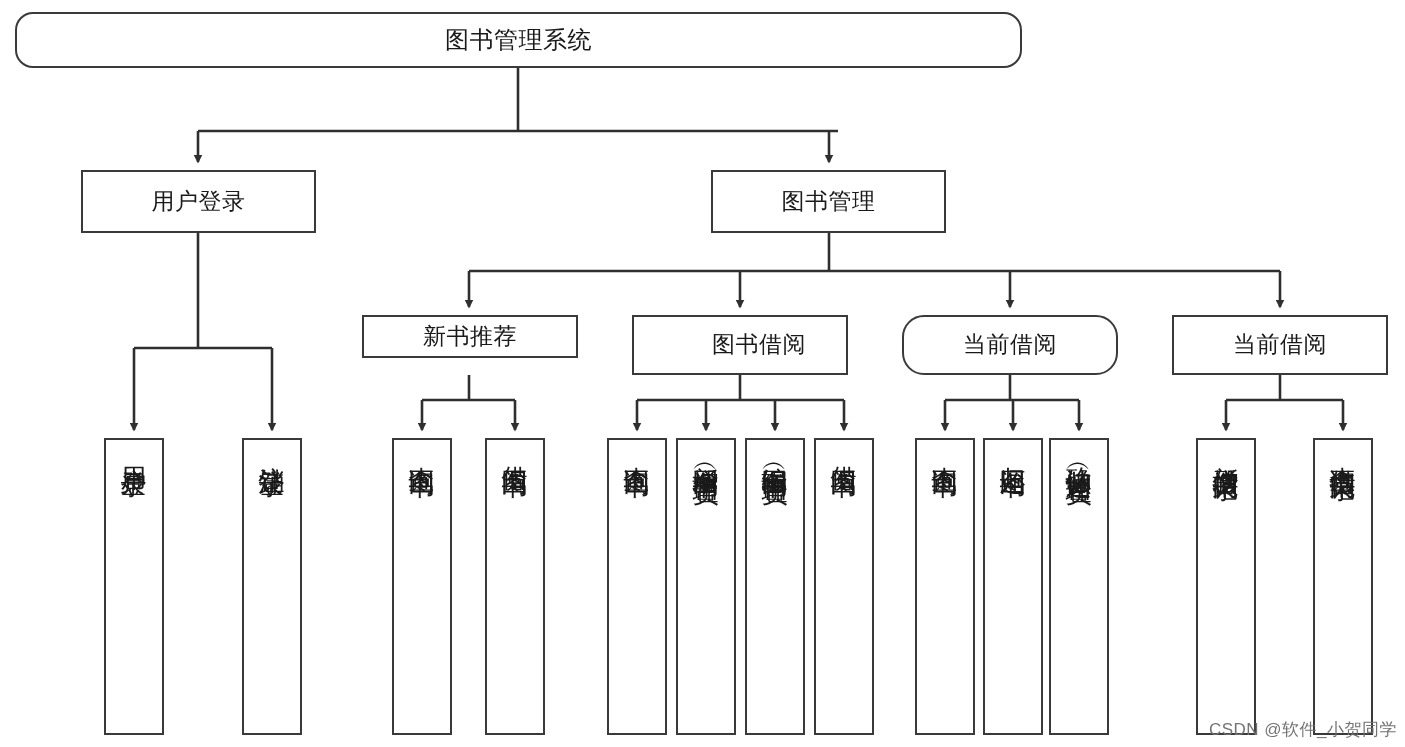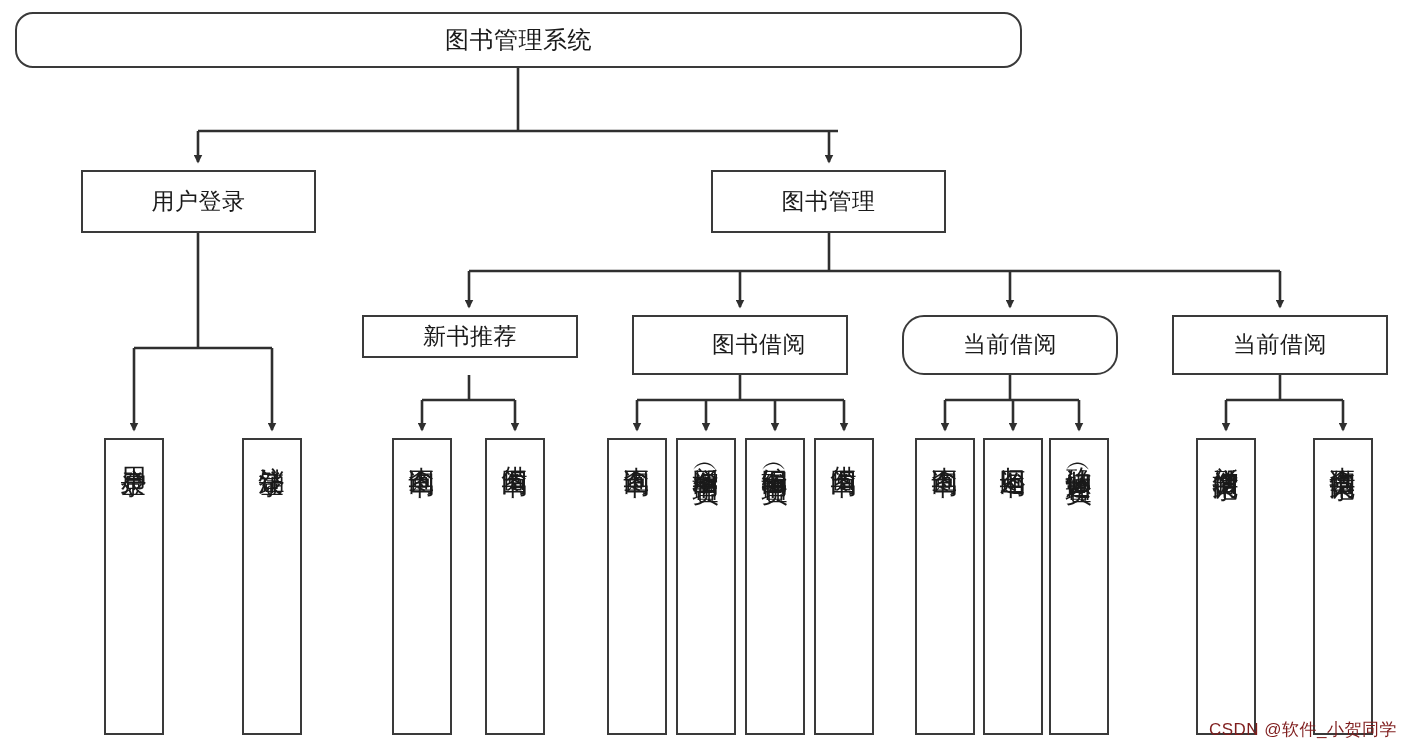--- a/index.html
+++ b/index.html
@@ -59,21 +59,21 @@
     font-size: 26px;
     letter-spacing: 2px;
     line-height: 1;
     white-space: nowrap;
   }
   .watermark {
     position: absolute;
     right: 8px;
     bottom: 6px;
     font-size: 17px;
-    color: #7f1d1d;
+    color: #737373;
     z-index: 5;
     white-space: nowrap;
     letter-spacing: 0.5px;
   }
 </style>
 </head>
 <body>
 
 <div id="diagram-root">
 

